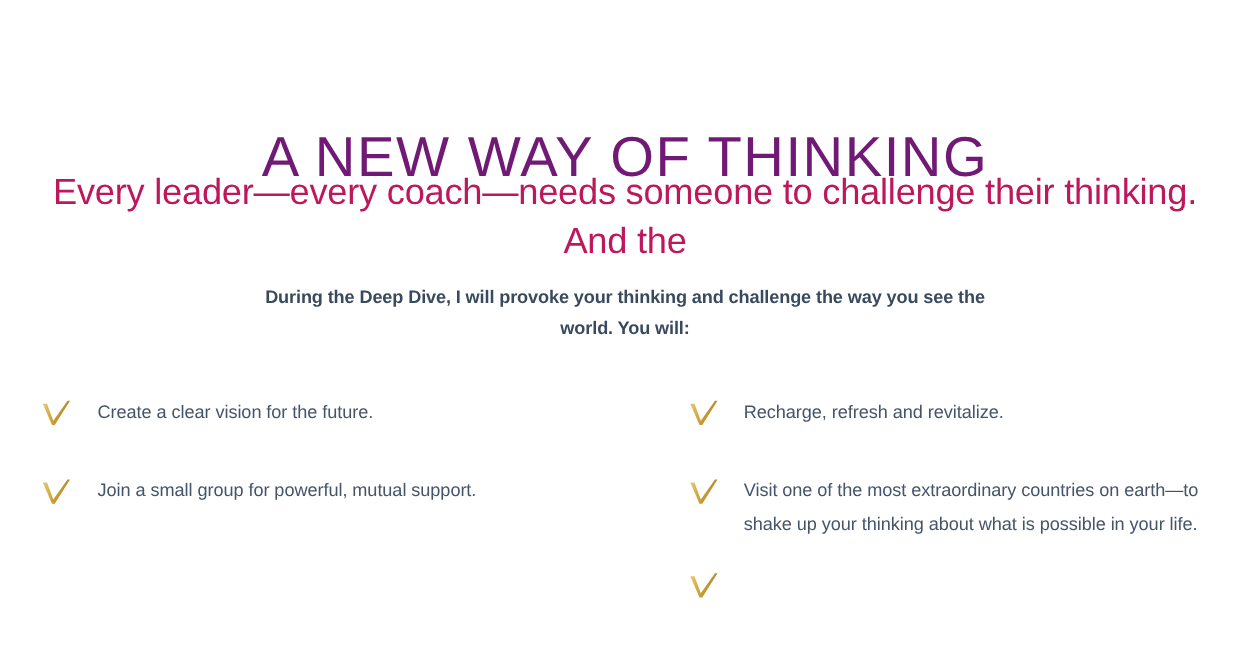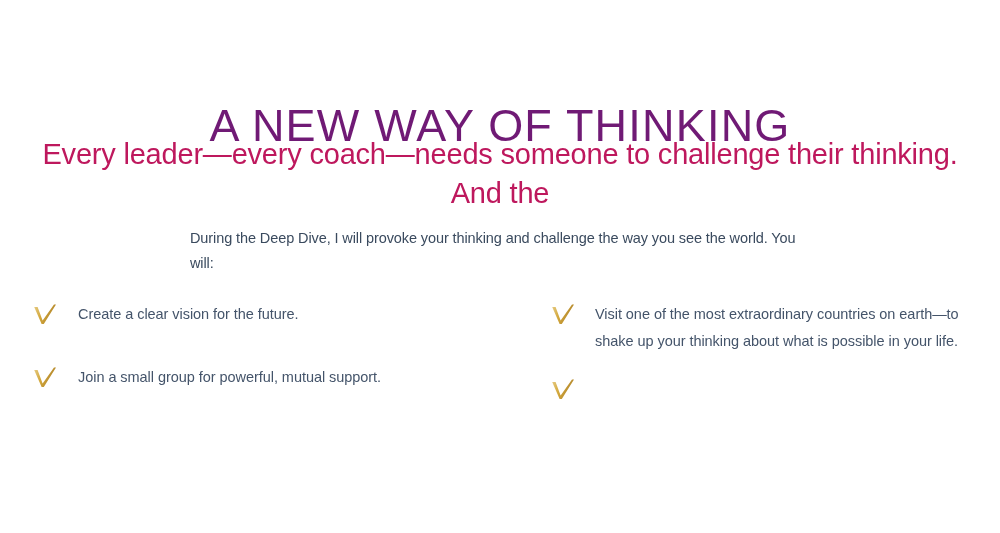--- a/index.html
+++ b/index.html
@@ -54,23 +54,24 @@
     letter-spacing: -0.2px;
     color: #be185d;
   }
 
   
   .intro {
     position: absolute;
     top: 226px;
     left: 190px;
     width: 620px;
+    text-align: center;
     font-family: "Liberation Sans", sans-serif;
     font-size: 14.5px;
-    font-weight: 400;
+    font-weight: 700;
     line-height: 1.72;
     letter-spacing: -0.1px;
     color: #3a4a5e;
   }
 
   
   .columns {
     position: absolute;
     top: 300px;
     left: 0;
@@ -83,20 +84,21 @@
   }
   .col-left  { left: 24px;  width: 470px; }
   .col-right { left: 542px; width: 448px; }
 
   .bullet {
     position: relative;
     display: block;
     min-height: 43px;
     padding-left: 54px;
     margin-bottom: 20px;
+    margin-top: 16px;
   }
   .col-right .bullet { padding-left: 53px; }
 
   .bullet-text {
     display: block;
     font-family: "Liberation Sans", sans-serif;
     font-size: 14.5px;
     font-weight: 400;
     line-height: 1.85;
     letter-spacing: -0.05px;
@@ -166,20 +168,35 @@
             <path d="M6.2 9.0 L13.6 26.0 L15.8 26.0 L28.0 6.6 L26.0 6.6 L14.6 22.6 L9.6 9.0 Z" fill="url(#gl3)"></path>
           </svg>
         </span>
         <span class="bullet-text">Join a small group for powerful, mutual support.</span>
       </div>
 
     </div>
 
     <div class="col col-right">
 
+      <div class="bullet">
+        <span class="check-icon">
+          <svg viewBox="0 0 34 34" xmlns="http://www.w3.org/2000/svg">
+            <defs>
+              <linearGradient id="gr1" x1="0" y1="0" x2="1" y2="0.35">
+                <stop offset="0%" stop-color="#e6cc86"></stop>
+                <stop offset="45%" stop-color="#d3a83c"></stop>
+                <stop offset="100%" stop-color="#b0842a"></stop>
+              </linearGradient>
+            </defs>
+            <path d="M6.2 9.0 L13.6 26.0 L15.8 26.0 L28.0 6.6 L26.0 6.6 L14.6 22.6 L9.6 9.0 Z" fill="url(#gr1)"></path>
+          </svg>
+        </span>
+        <span class="bullet-text">Recharge, refresh and revitalize.</span>
+      </div>
 
       <div class="bullet">
         <span class="check-icon">
           <svg viewBox="0 0 34 34" xmlns="http://www.w3.org/2000/svg">
             <defs>
               <linearGradient id="gr2" x1="0" y1="0" x2="1" y2="0.35">
                 <stop offset="0%" stop-color="#e6cc86"></stop>
                 <stop offset="45%" stop-color="#d3a83c"></stop>
                 <stop offset="100%" stop-color="#b0842a"></stop>
               </linearGradient>

